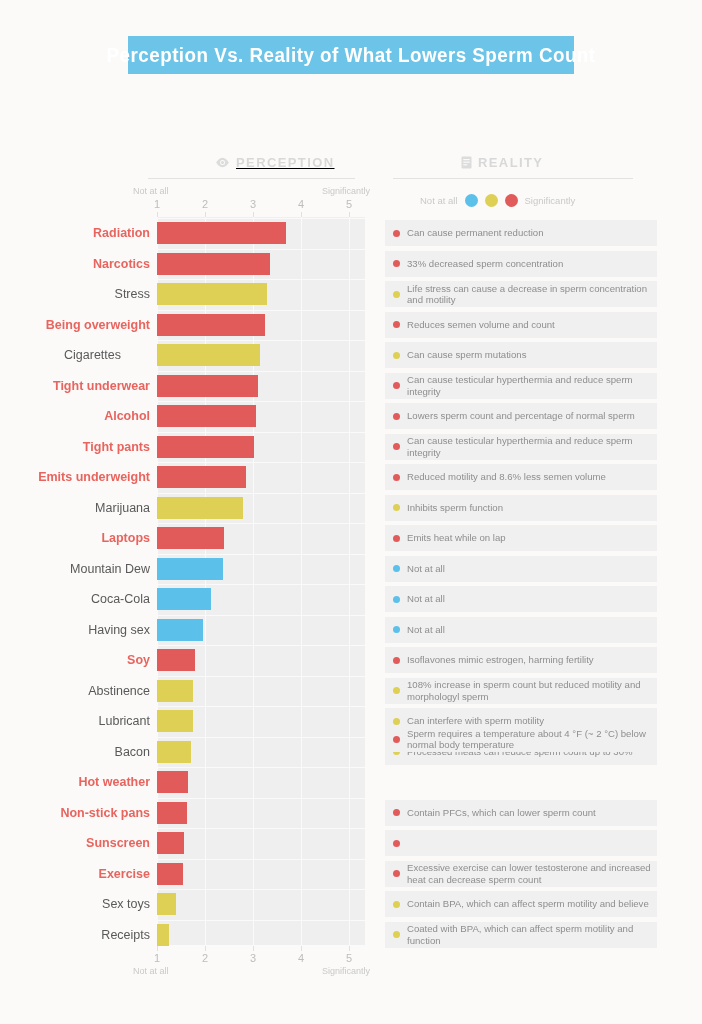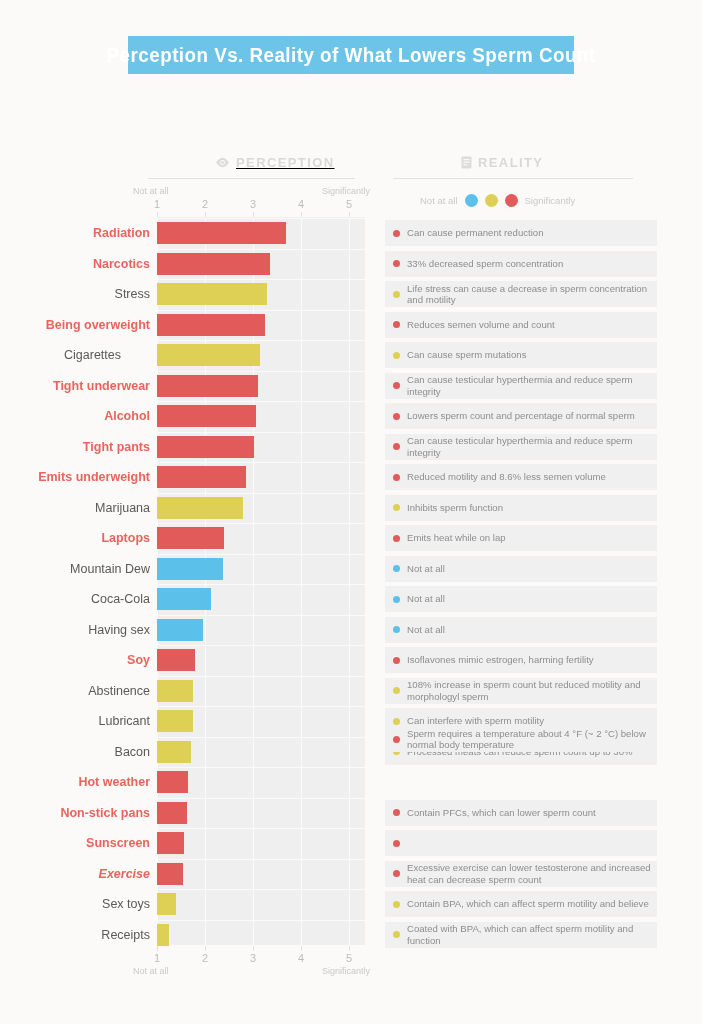--- a/index.html
+++ b/index.html
@@ -206,21 +206,21 @@
       <div class="cat-label" style="top: 557.5px; right: 552px;">Mountain Dew</div>
       <div class="cat-label" style="top: 588px; right: 552px;">Coca-Cola</div>
       <div class="cat-label" style="top: 618.5px; right: 552px;">Having sex</div>
       <div class="cat-label hl" style="top: 649px; right: 552px;">Soy</div>
       <div class="cat-label" style="top: 679.5px; right: 552px;">Abstinence</div>
       <div class="cat-label" style="top: 710px; right: 552px;">Lubricant</div>
       <div class="cat-label" style="top: 740.5px; right: 552px;">Bacon</div>
       <div class="cat-label hl" style="top: 771px; right: 552px;">Hot weather</div>
       <div class="cat-label hl" style="top: 801.5px; right: 552px;">Non-stick pans</div>
       <div class="cat-label hl" style="top: 832px; right: 552px;">Sunscreen</div>
-      <div class="cat-label hl" style="top: 862.5px; right: 552px; font-style: italic;">Exercise</div>
+      <div class="cat-label hl" style="top: 862.5px; right: 552px;">Exercise</div>
       <div class="cat-label" style="top: 893px; right: 552px;">Sex toys</div>
       <div class="cat-label" style="top: 923.5px; right: 552px;">Receipts</div>
     </div>
   <div id="reality-rows">
       <div class="reality-row" style="top: 220px;">
         <span class="dot" style="background: rgb(226, 91, 91);"></span>
         <span class="txt">Can cause permanent reduction</span>
       </div>
       <div class="reality-row" style="top: 250.5px;">
         <span class="dot" style="background: rgb(226, 91, 91);"></span>

